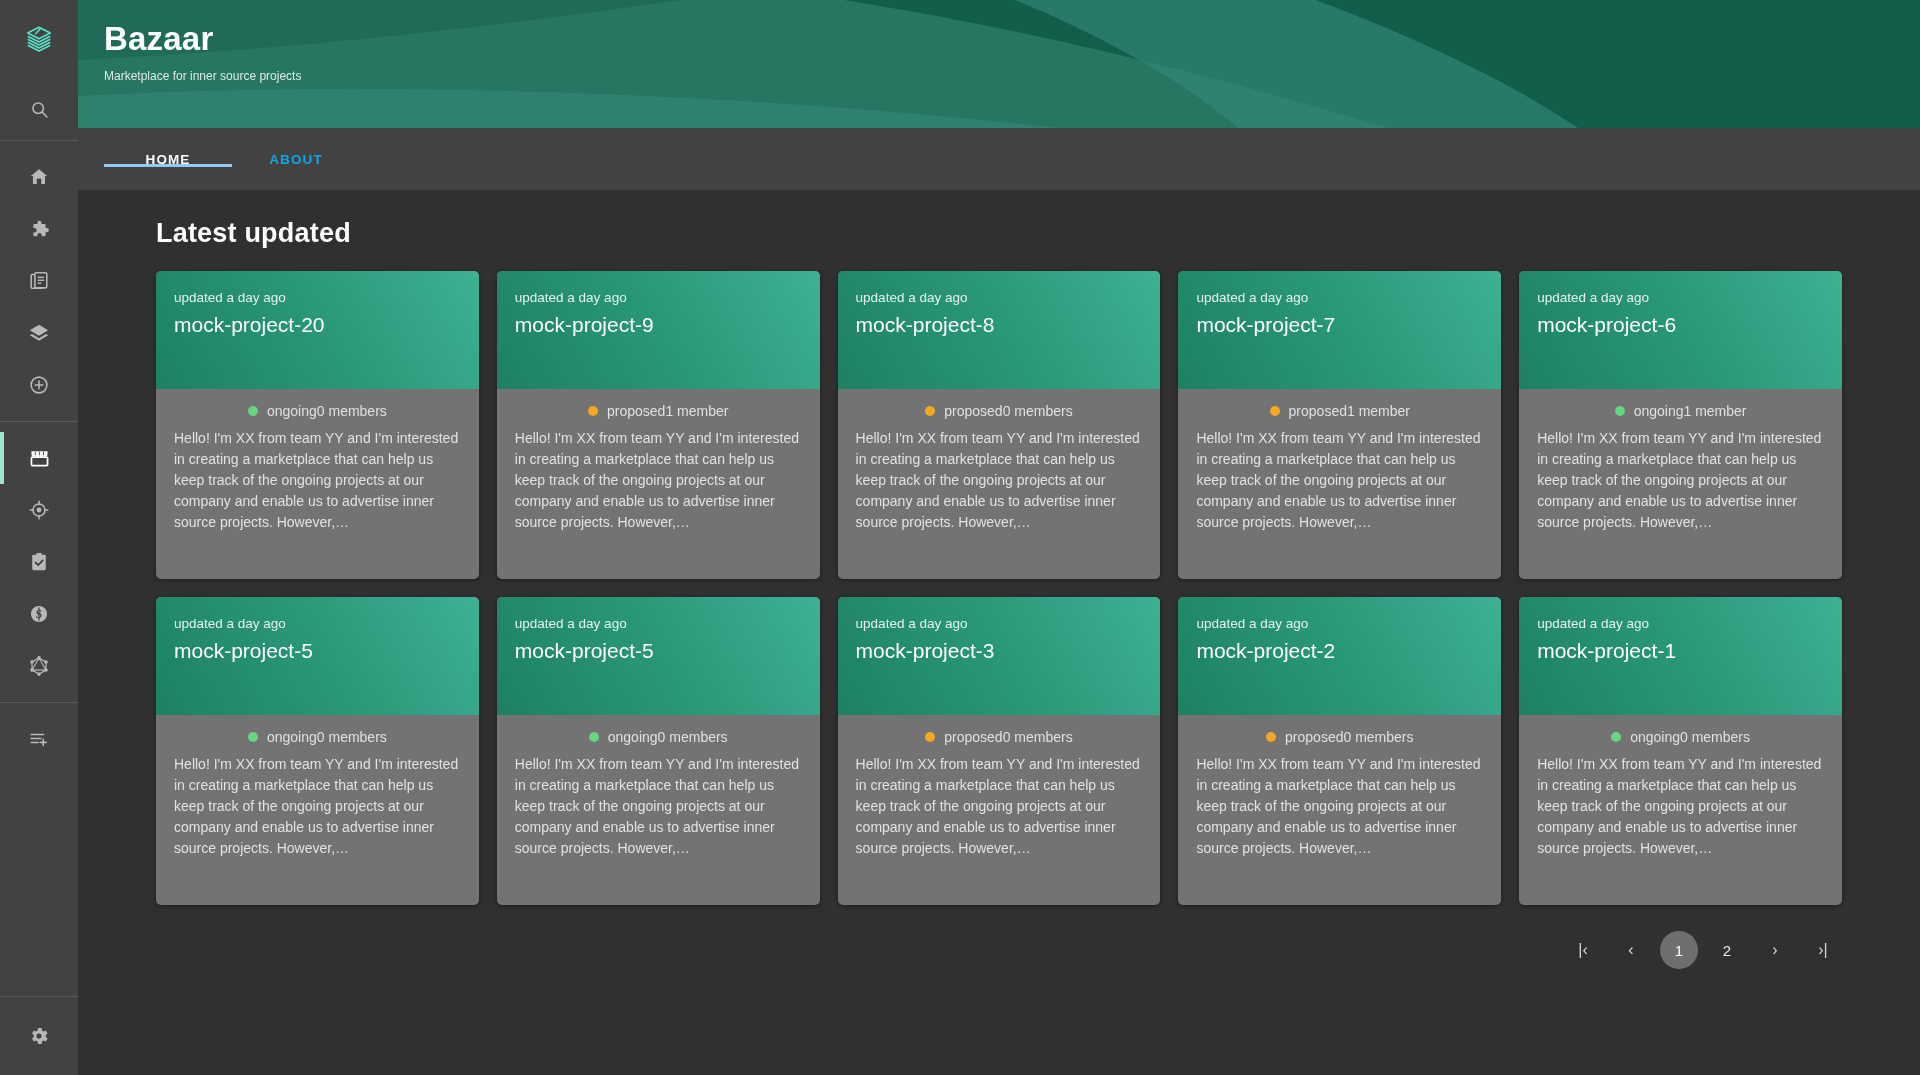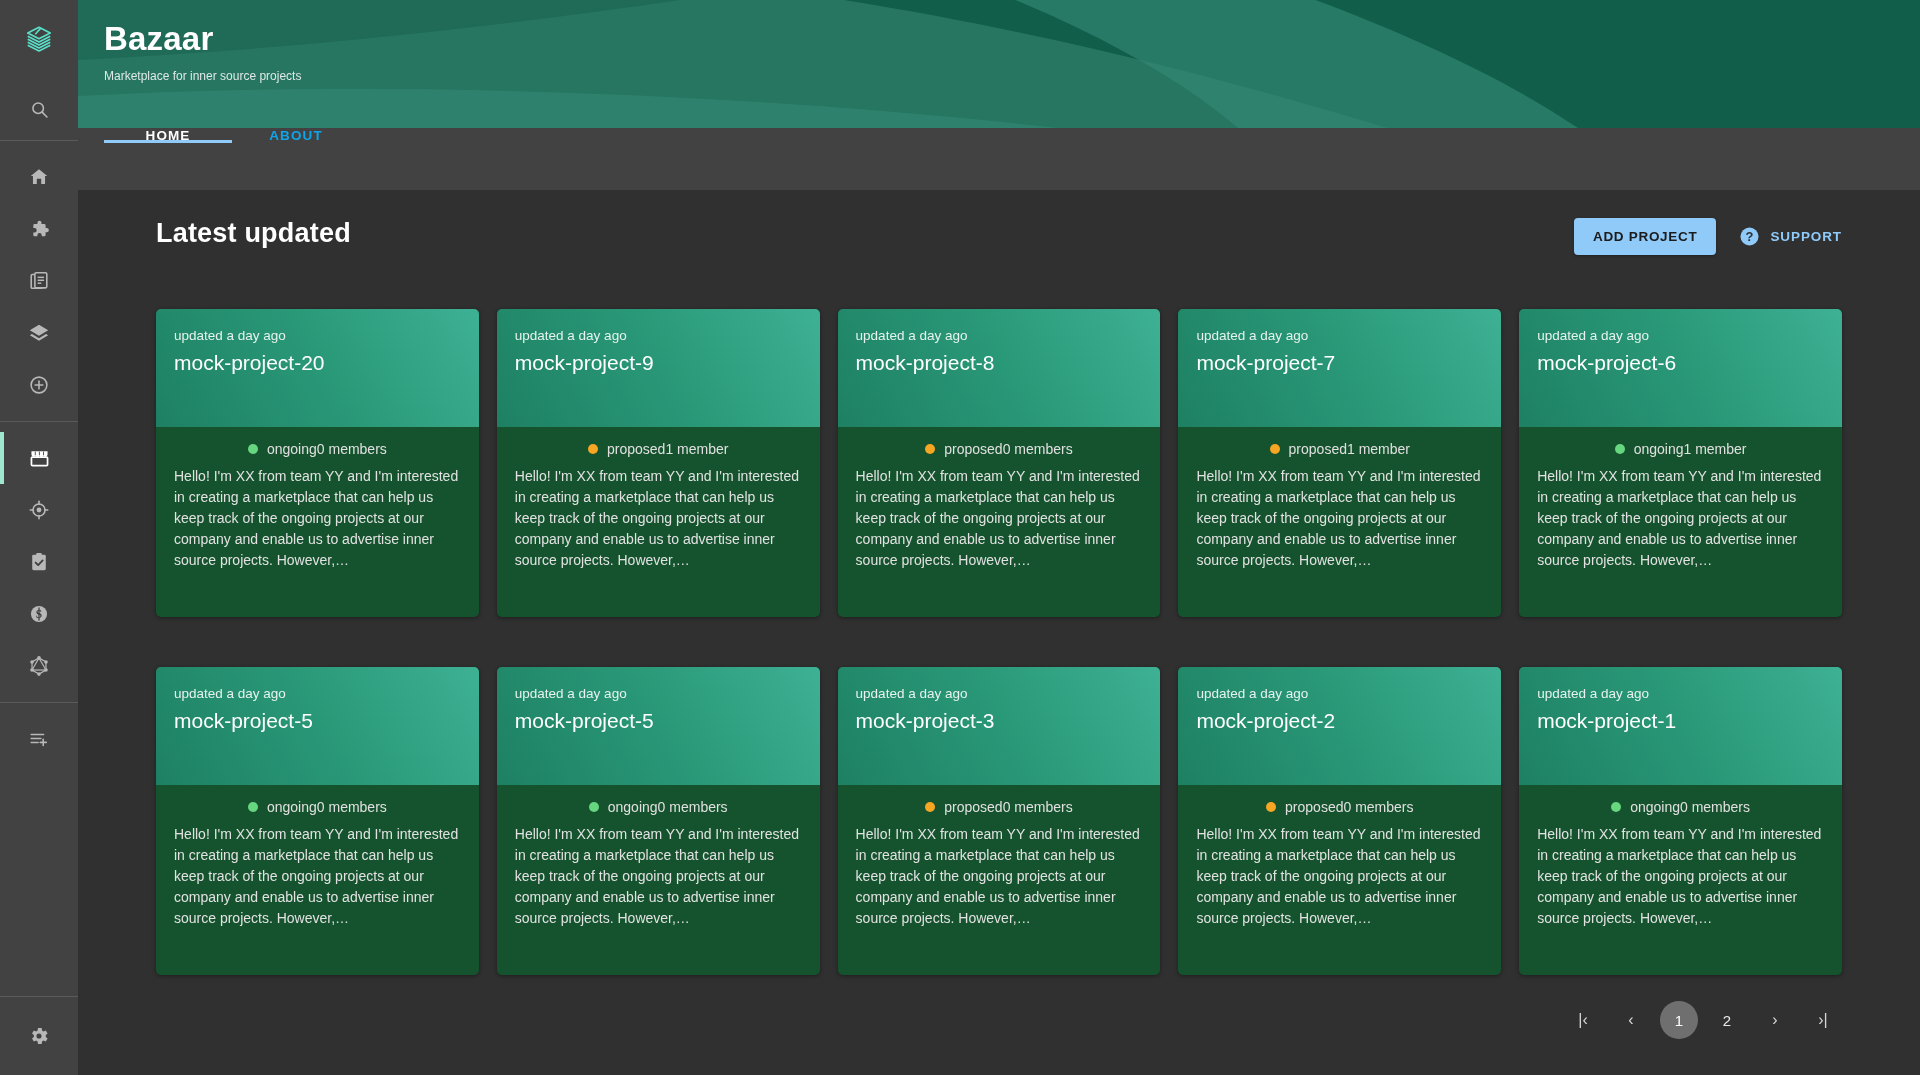--- a/index.html
+++ b/index.html
@@ -57,38 +57,38 @@
   .banner-title {
     color: #ffffff; font-size: 33px; font-weight: bold; letter-spacing: .2px;
     line-height: 42px;
   }
   .banner-sub {
     color: #dfe9e5; font-size: 12px; margin-top: 6px; line-height: 20px;
   }
 
   .tabbar {
     height: 62px; flex: 0 0 62px; background: #424242;
-    display: flex; align-items: flex-start; padding-left: 26px;
+    display: flex; align-items: center; padding-left: 26px;
   }
   .tab {
     min-width: 128px; padding: 0 16px;
     display: flex; align-items: center; justify-content: center;
     color: #0ea5e9; font-size: 13.5px; font-weight: bold; letter-spacing: 1.1px;
     cursor: pointer; position: relative;
   }
   .tab.active { color: #ffffff; }
   .tab.active::after {
     content: ""; position: absolute; left: 0; right: 0; bottom: 0;
     height: 3px; background: #90caf9;
   }
 
   .content { flex: 1 1 auto; padding: 0 26px; overflow: hidden; }
 
   .sec-head {
-    display: flex; justify-content: space-between;
+    display: flex; align-items: center; justify-content: space-between;
     padding: 28px 78px 22px 78px; margin: 0 -26px;
   }
   .sec-title { color: #ffffff; font-size: 27px; font-weight: bold; letter-spacing: .2px; }
   .sec-actions { display: flex; align-items: center; gap: 22px; }
   .btn-add {
     background: #90caf9; color: #1b1b1b;
     border: none; border-radius: 4px;
     font-family: "Liberation Sans", sans-serif;
     font-size: 13.5px; font-weight: bold; letter-spacing: .7px;
     padding: 11px 19px; cursor: pointer;
@@ -96,25 +96,24 @@
   }
   .support { display: flex; align-items: center; gap: 9px; cursor: pointer; }
   .support-label { color: #90caf9; font-size: 13.5px; font-weight: bold; letter-spacing: .9px; }
 
   
   .grid {
     display: grid; grid-template-columns: repeat(5, 1fr);
     gap: 18px; padding: 0 78px; margin: 0 -26px;
   }
   .card {
-    background: #14532d; border-radius: 5px; overflow: hidden;
+    background: #737373; border-radius: 5px; overflow: hidden;
     box-shadow: 0 1px 4px rgba(0,0,0,.4);
     cursor: pointer; display: flex; flex-direction: column;
     height: 308px;
-    margin-top: 32px;
   }
   .card-head {
     height: 118px; flex: 0 0 118px;
     background: linear-gradient(60deg, #1e8063 0%, #2a9a79 55%, #3eb094 100%);
     padding: 17px 18px 0 18px;
   }
   .card-updated { color: #e6f3ee; font-size: 13.5px; line-height: 19px; }
   .card-name { color: #ffffff; font-size: 21px; line-height: 30px; margin-top: 3px; }
   .card-body { padding: 14px 18px 0 18px; flex: 1 1 auto; }
   .card-meta {
@@ -316,30 +315,20 @@
 
     <div class="tabbar">
       <div class="tab active">HOME</div>
       <div class="tab">ABOUT</div>
     </div>
 
     <div class="content">
 
       <div class="sec-head">
         <div class="sec-title">Latest updated</div>
-        <div class="sec-actions">
-          <button class="btn-add">ADD PROJECT</button>
-          <div class="support">
-            <svg width="23" height="23" viewBox="0 0 24 24">
-              <circle cx="12" cy="12" r="9.4" fill="#90caf9"></circle>
-              <text x="12" y="16.8" text-anchor="middle" font-family="Liberation Sans, sans-serif" font-size="13.5" font-weight="bold" fill="#303030">?</text>
-            </svg>
-            <span class="support-label">SUPPORT</span>
-          </div>
-        </div>
       </div>
 
       <div class="grid" id="project-grid">
           <div class="card">
             <div class="card-head">
               <div class="card-updated">updated a day ago</div>
               <div class="card-name">mock-project-20</div>
             </div>
             <div class="card-body">
               <div class="card-meta">

